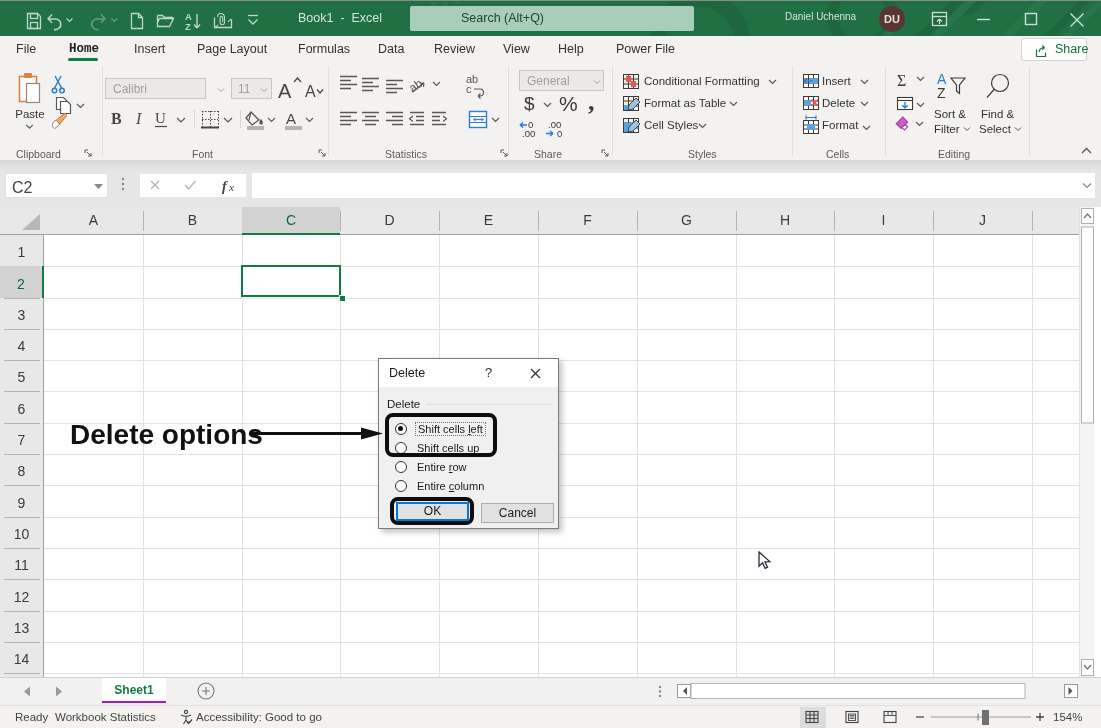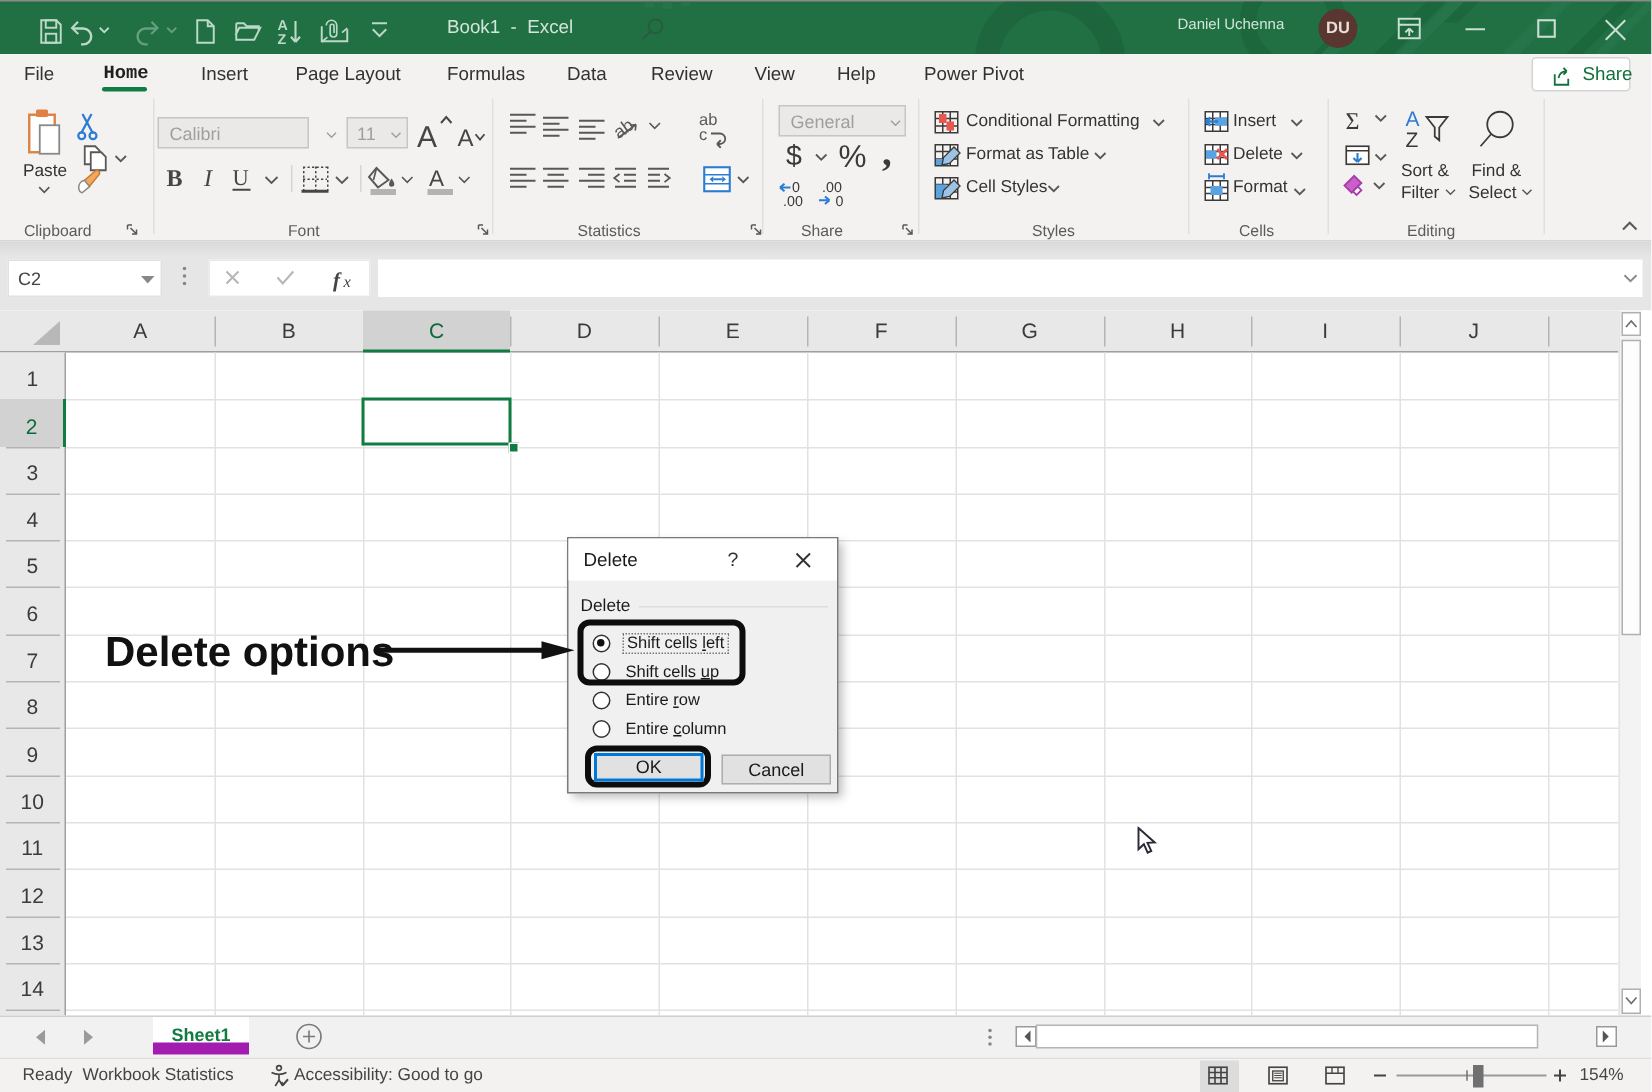--- a/index.html
+++ b/index.html
@@ -24,21 +24,21 @@
 
 #ribbon { left:0; top:64px; width:1101px; height:97px; background:#f3f2f1; border-bottom:1px solid #d8d6d4; }
 .gsep { position:absolute; top:2px; height:90px; width:1px; background:#e1dfdd; }
 .glabel { position:absolute; top:84px; font-size:10.5px; color:#5c5b5a; }
 .launcher { position:absolute; top:85px; width:10px; height:10px; }
 .combo { position:absolute; background:#ebe9e8; border:1px solid #c8c6c4; color:#a19f9d; font-size:12px; }
 .chev { position:absolute; width:8px; height:8px; }
 .ribtext { position:absolute; font-size:11.5px; color:#333; }
 
 #fbar { left:0; top:161px; width:1101px; height:46px; background:linear-gradient(#d9d9d9, #e6e6e6 22%); }
-#namebox { position:absolute; left:5px; top:12px; width:103px; height:25px; background:#fff; border:1px solid #e1e1e1; font-size:12px; color:#444; }
+#namebox { position:absolute; left:5px; top:12px; width:103px; height:25px; background:#fff; border:1px solid #e1e1e1; font-size:16px; color:#444; }
 #finput { position:absolute; left:252px; top:12px; width:843px; height:25px; background:#fff; }
 
 #sheet { left:0; top:207px; width:1101px; height:470px; background:#fff; }
 #colheads { position:absolute; left:0; top:0; width:1079px; height:28px; background:#e8e8e8; border-bottom:1px solid #9f9f9f; }
 .colhead { position:absolute; top:0; height:27px; font-size:14px; color:#3b3b3b; text-align:center; line-height:27px; }
 .colsep { position:absolute; top:4px; height:20px; width:1px; background:#b4b4b4; }
 #rowheads { position:absolute; left:0; top:28px; width:44px; height:442px; background:#e8e8e8; border-right:1px solid #9f9f9f; }
 .rowhead { position:absolute; left:0; width:43px; font-size:14px; color:#3b3b3b; text-align:center; }
 .rowsep { position:absolute; left:4px; width:36px; height:1px; background:#b4b4b4; }
 .vline { position:absolute; top:28px; width:1px; height:442px; background:#e2e2e2; }
@@ -57,21 +57,21 @@
 .radio { position:absolute; width:12px; height:12px; border:1.3px solid #333; border-radius:50%; background:#fff; }
 .radiolabel { position:absolute; font-size:11px; color:#1a1a1a; }
 #annot1 { position:absolute; left:6px; top:54px; width:112px; height:44px; border:4px solid #0d0d0d; border-radius:8px; }
 #annot2 { position:absolute; left:11px; top:138px; width:84px; height:28px; border:4px solid #0d0d0d; border-radius:8px; }
 #okbtn { position:absolute; left:17px; top:143px; width:73px; height:19px; background:#e1e1e1; border:2px solid #0078d7; font-size:12px; text-align:center; line-height:15px; color:#1a1a1a; }
 #cancelbtn { position:absolute; left:102px; top:144px; width:73px; height:20px; background:#e1e1e1; border:1px solid #adadad; font-size:12px; text-align:center; line-height:18px; color:#1a1a1a; }
 
 #anno-text { left:70px; top:419px; font-size:28px; font-weight:bold; color:#111; letter-spacing:0px; }
 
 #tabbar { left:0; top:677px; width:1101px; height:28px; background:#f1f1f1; border-top:1px solid #cfcfcf; }
-#sheettab { position:absolute; left:102px; top:0; width:64px; height:25px; background:#fff; border-bottom:8px solid #a21caf; color:#117c41; font-weight:bold; font-size:12px; text-align:center; line-height:25px; }
+#sheettab { position:absolute; left:102px; top:0; width:64px; height:25px; background:#fff; border-bottom:2px solid #a21caf; color:#117c41; font-weight:bold; font-size:12px; text-align:center; line-height:25px; }
 
 #statusbar { left:0; top:705px; width:1101px; height:23px; background:#f3f2f1; border-top:1px solid #e1dfdd; font-size:11.5px; color:#444; }
 </style>
 </head>
 <body>
 <div class="abs" id="titlebar">
 <svg width="1101" height="36" style="left:0;top:0;">
 
   <g opacity="0.55">
     <circle cx="700" cy="40" r="42" fill="none" stroke="#1c5f3a" stroke-width="16"></circle>
@@ -135,34 +135,37 @@
     <rect x="1025.5" y="12.5" width="11" height="11" stroke-width="1.4"></rect>
     <path d="M1070.5 12.5 l13 13 m0 -13 l-13 13" stroke-width="1.4"></path>
   </g>
 
   <g stroke="#2a5b40" stroke-width="1.4" fill="none">
     <circle cx="437" cy="16.5" r="4.6"></circle>
     <path d="M433.6 20 l-5.2 5.2"></path>
   </g>
 </svg>
 <div id="booktitle">Book1&nbsp; -&nbsp; Excel</div>
+<div id="searchbox">
+      <span class="stext">Search (Alt+Q)</span>
+    </div>
 <div id="username">Daniel Uchenna</div>
 <div id="avatar">DU</div>
 </div>
 <div class="abs" id="tabrow">
 <span class="rtab" style="left:16px;">File</span>
 <span class="rtab" id="hometab" style="left:69px;">Home</span>
 <span class="rtab" style="left:134px;">Insert</span>
 <span class="rtab" style="left:197px;">Page Layout</span>
 <span class="rtab" style="left:298px;">Formulas</span>
 <span class="rtab" style="left:378px;">Data</span>
 <span class="rtab" style="left:434px;">Review</span>
 <span class="rtab" style="left:503px;">View</span>
 <span class="rtab" style="left:558px;">Help</span>
-<span class="rtab" style="left:616px;">Power Pivot</span>
+<span class="rtab" style="left:616px;">Power File</span>
 <div id="sharebtn">
   <svg width="16" height="16" style="position:absolute;left:12px;top:4px;" viewBox="0 0 16 16" fill="none" stroke="#13703c" stroke-width="1.2">
     <path d="M2.5 6.5 v7 h9 v-4"></path>
     <path d="M5 9 c0.5 -3 2.5 -4.5 5.5 -4.5 m0 0 l-2.2 -2.2 m2.2 2.2 l-2.2 2.2"></path>
   </svg>
   <span>Share</span>
 </div>
 </div>
 <div class="abs" id="homeunderline"></div>
 <div class="abs" id="ribbon">

